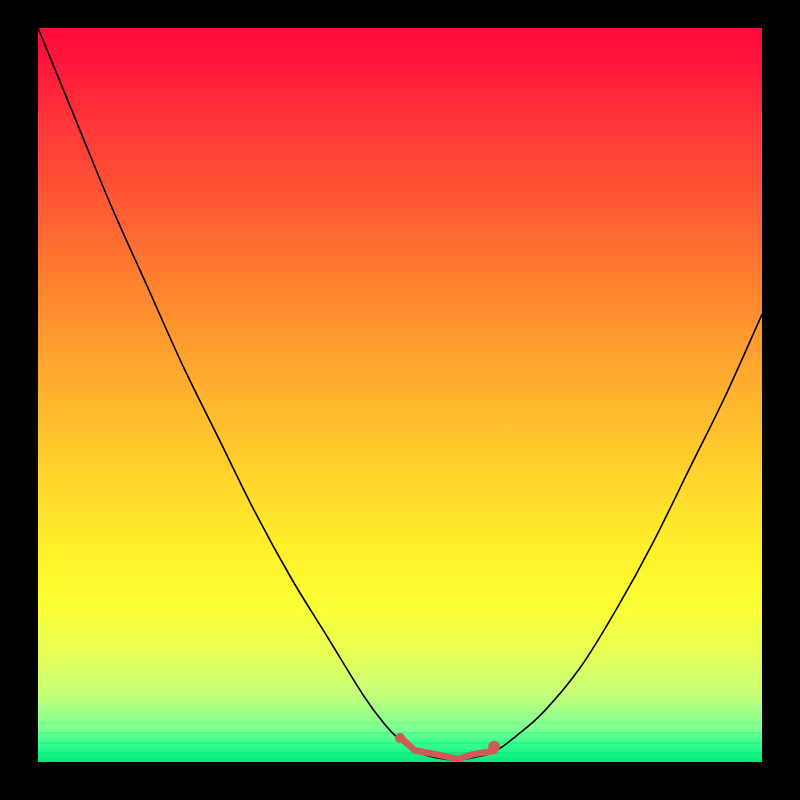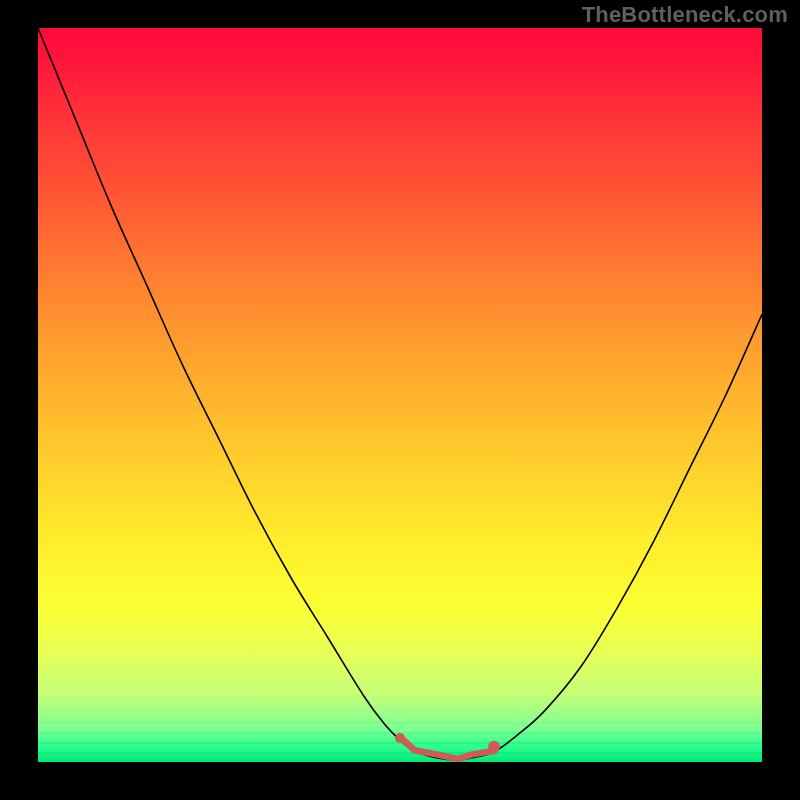--- a/index.html
+++ b/index.html
@@ -85,21 +85,20 @@
   }
   .marker-dot {
     fill: #cf5a57;
     stroke: none;
   }
 </style>
 </head>
 <body>
 
 <div class="frame">
-  <div class="watermark">TheBottleneck.com</div>
 
   <div class="plot-area">
     <div class="gradient"></div>
 
     <div id="bands">
         <div class="band" style="top: 664.27px; background: rgb(216, 255, 106); opacity: 0.55;"></div>
         <div class="band" style="top: 674.179px; background: rgb(192, 255, 120); opacity: 0.55;"></div>
         <div class="band" style="top: 684.088px; background: rgb(151, 255, 134); opacity: 0.55;"></div>
         <div class="band" style="top: 693.997px; background: rgb(107, 255, 140); opacity: 0.55;"></div>
         <div class="band" style="top: 703.906px; background: rgb(61, 251, 140); opacity: 0.55;"></div>

